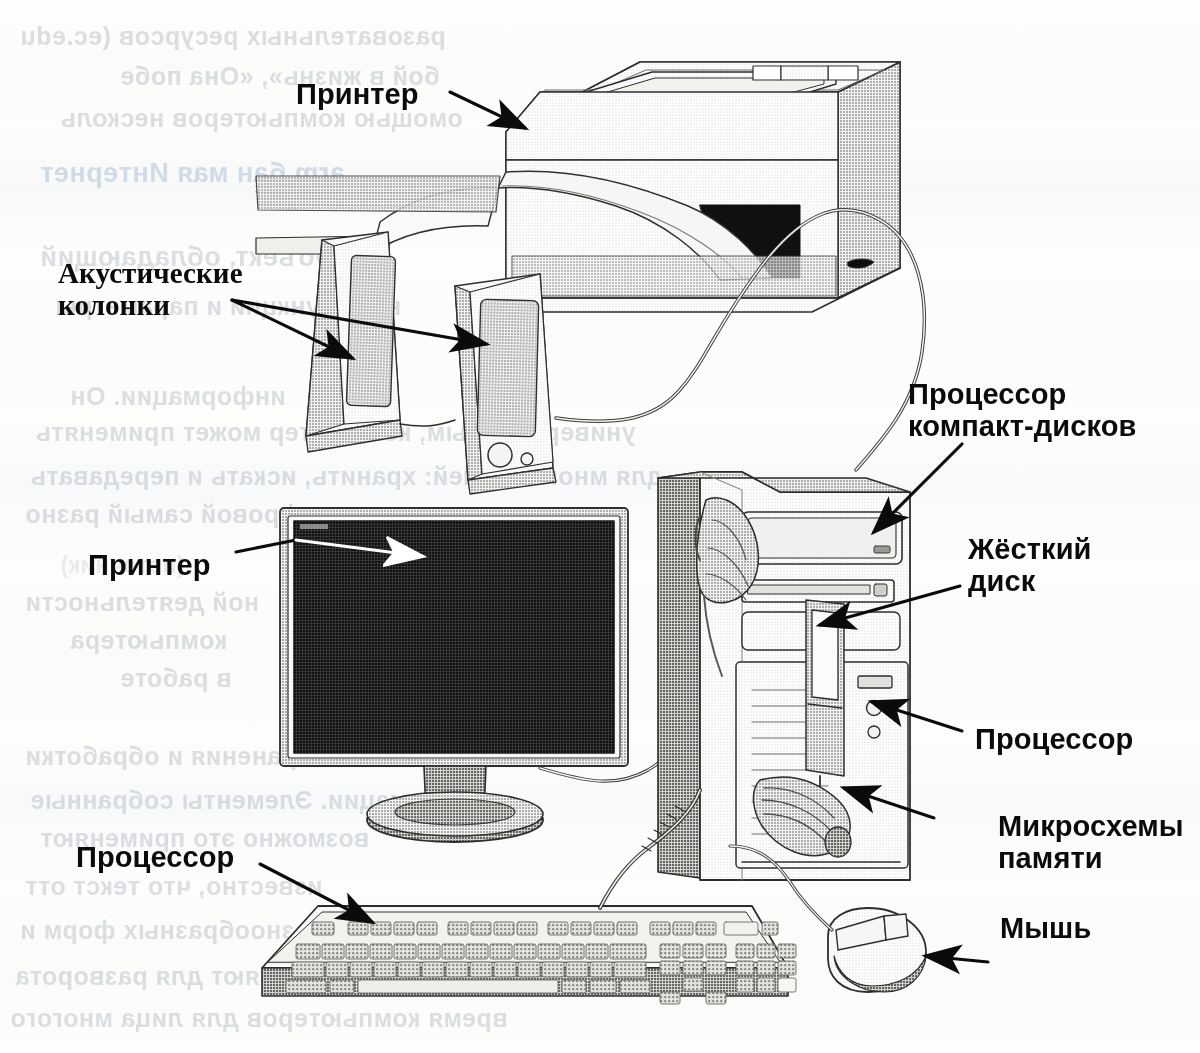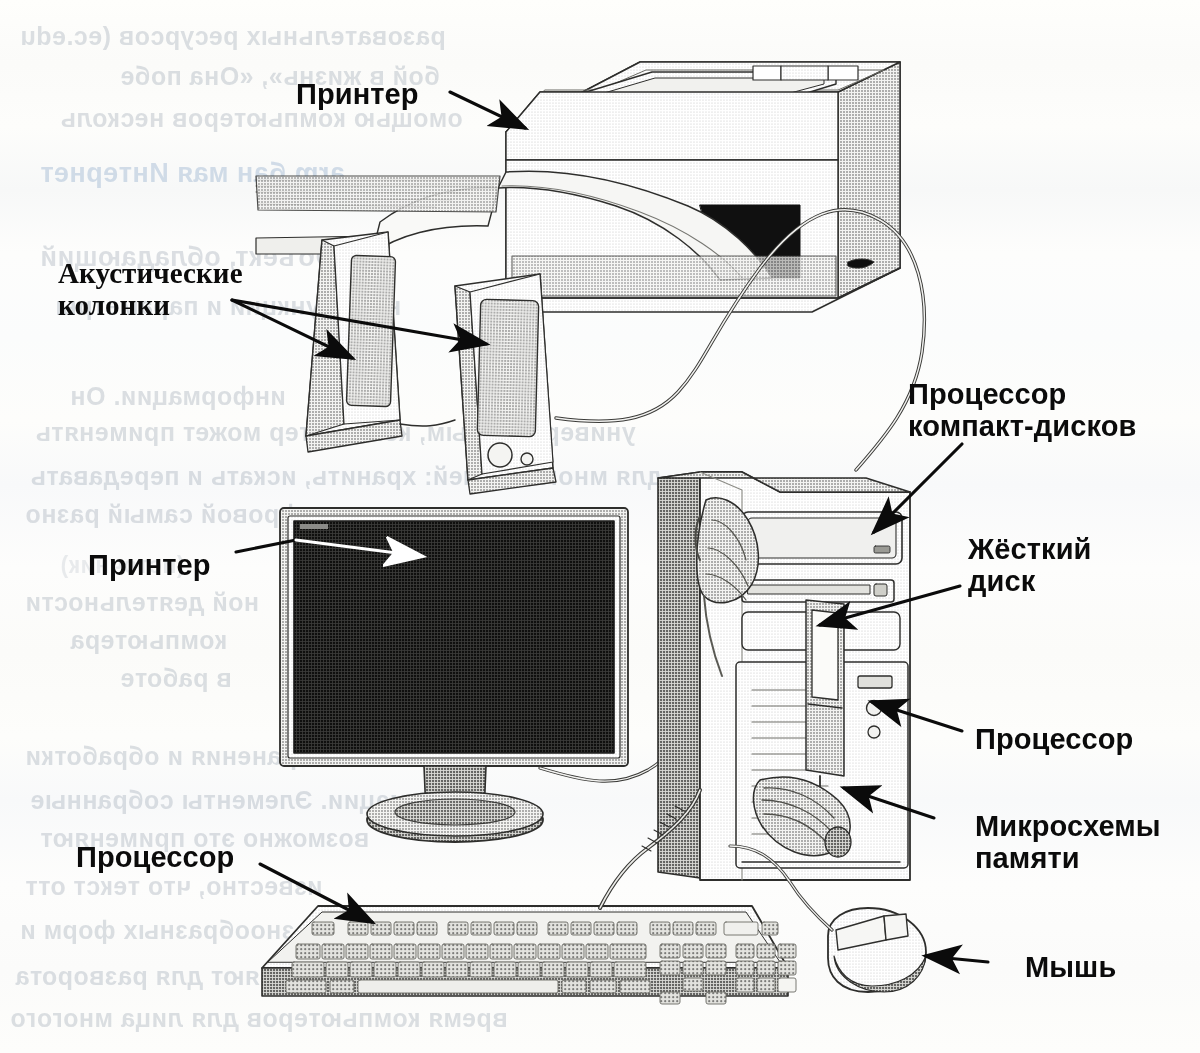--- a/index.html
+++ b/index.html
@@ -415,18 +415,18 @@
   <div id="label-layer">
       <div class="lbl l" style="left: 296px; top: 78px; text-align: center;">Принтер</div>
       <div class="lbl l" style="left: 58px; top: 257px; font-family: Liberation Serif, serif;">Акустические
 колонки</div>
       <div class="lbl l" style="left: 908px; top: 378px;">Процессор
 компакт-дисков</div>
       <div class="lbl l" style="left: 88px; top: 549px;">Принтер</div>
       <div class="lbl l" style="left: 968px; top: 533px;">Жёсткий
 диск</div>
       <div class="lbl l" style="left: 975px; top: 723px;">Процессор</div>
-      <div class="lbl l" style="left: 975px; top: 810px;">Микросхемы
+      <div class="lbl l" style="left: 998px; top: 810px;">Микросхемы
 памяти</div>
       <div class="lbl l" style="left: 76px; top: 841px;">Процессор</div>
-      <div class="lbl l" style="left: 1000px; top: 951px; margin-left: 25px;">Мышь</div>
+      <div class="lbl l" style="left: 1000px; top: 912px;">Мышь</div>
     </div>
 </div>
 
 </body></html>

